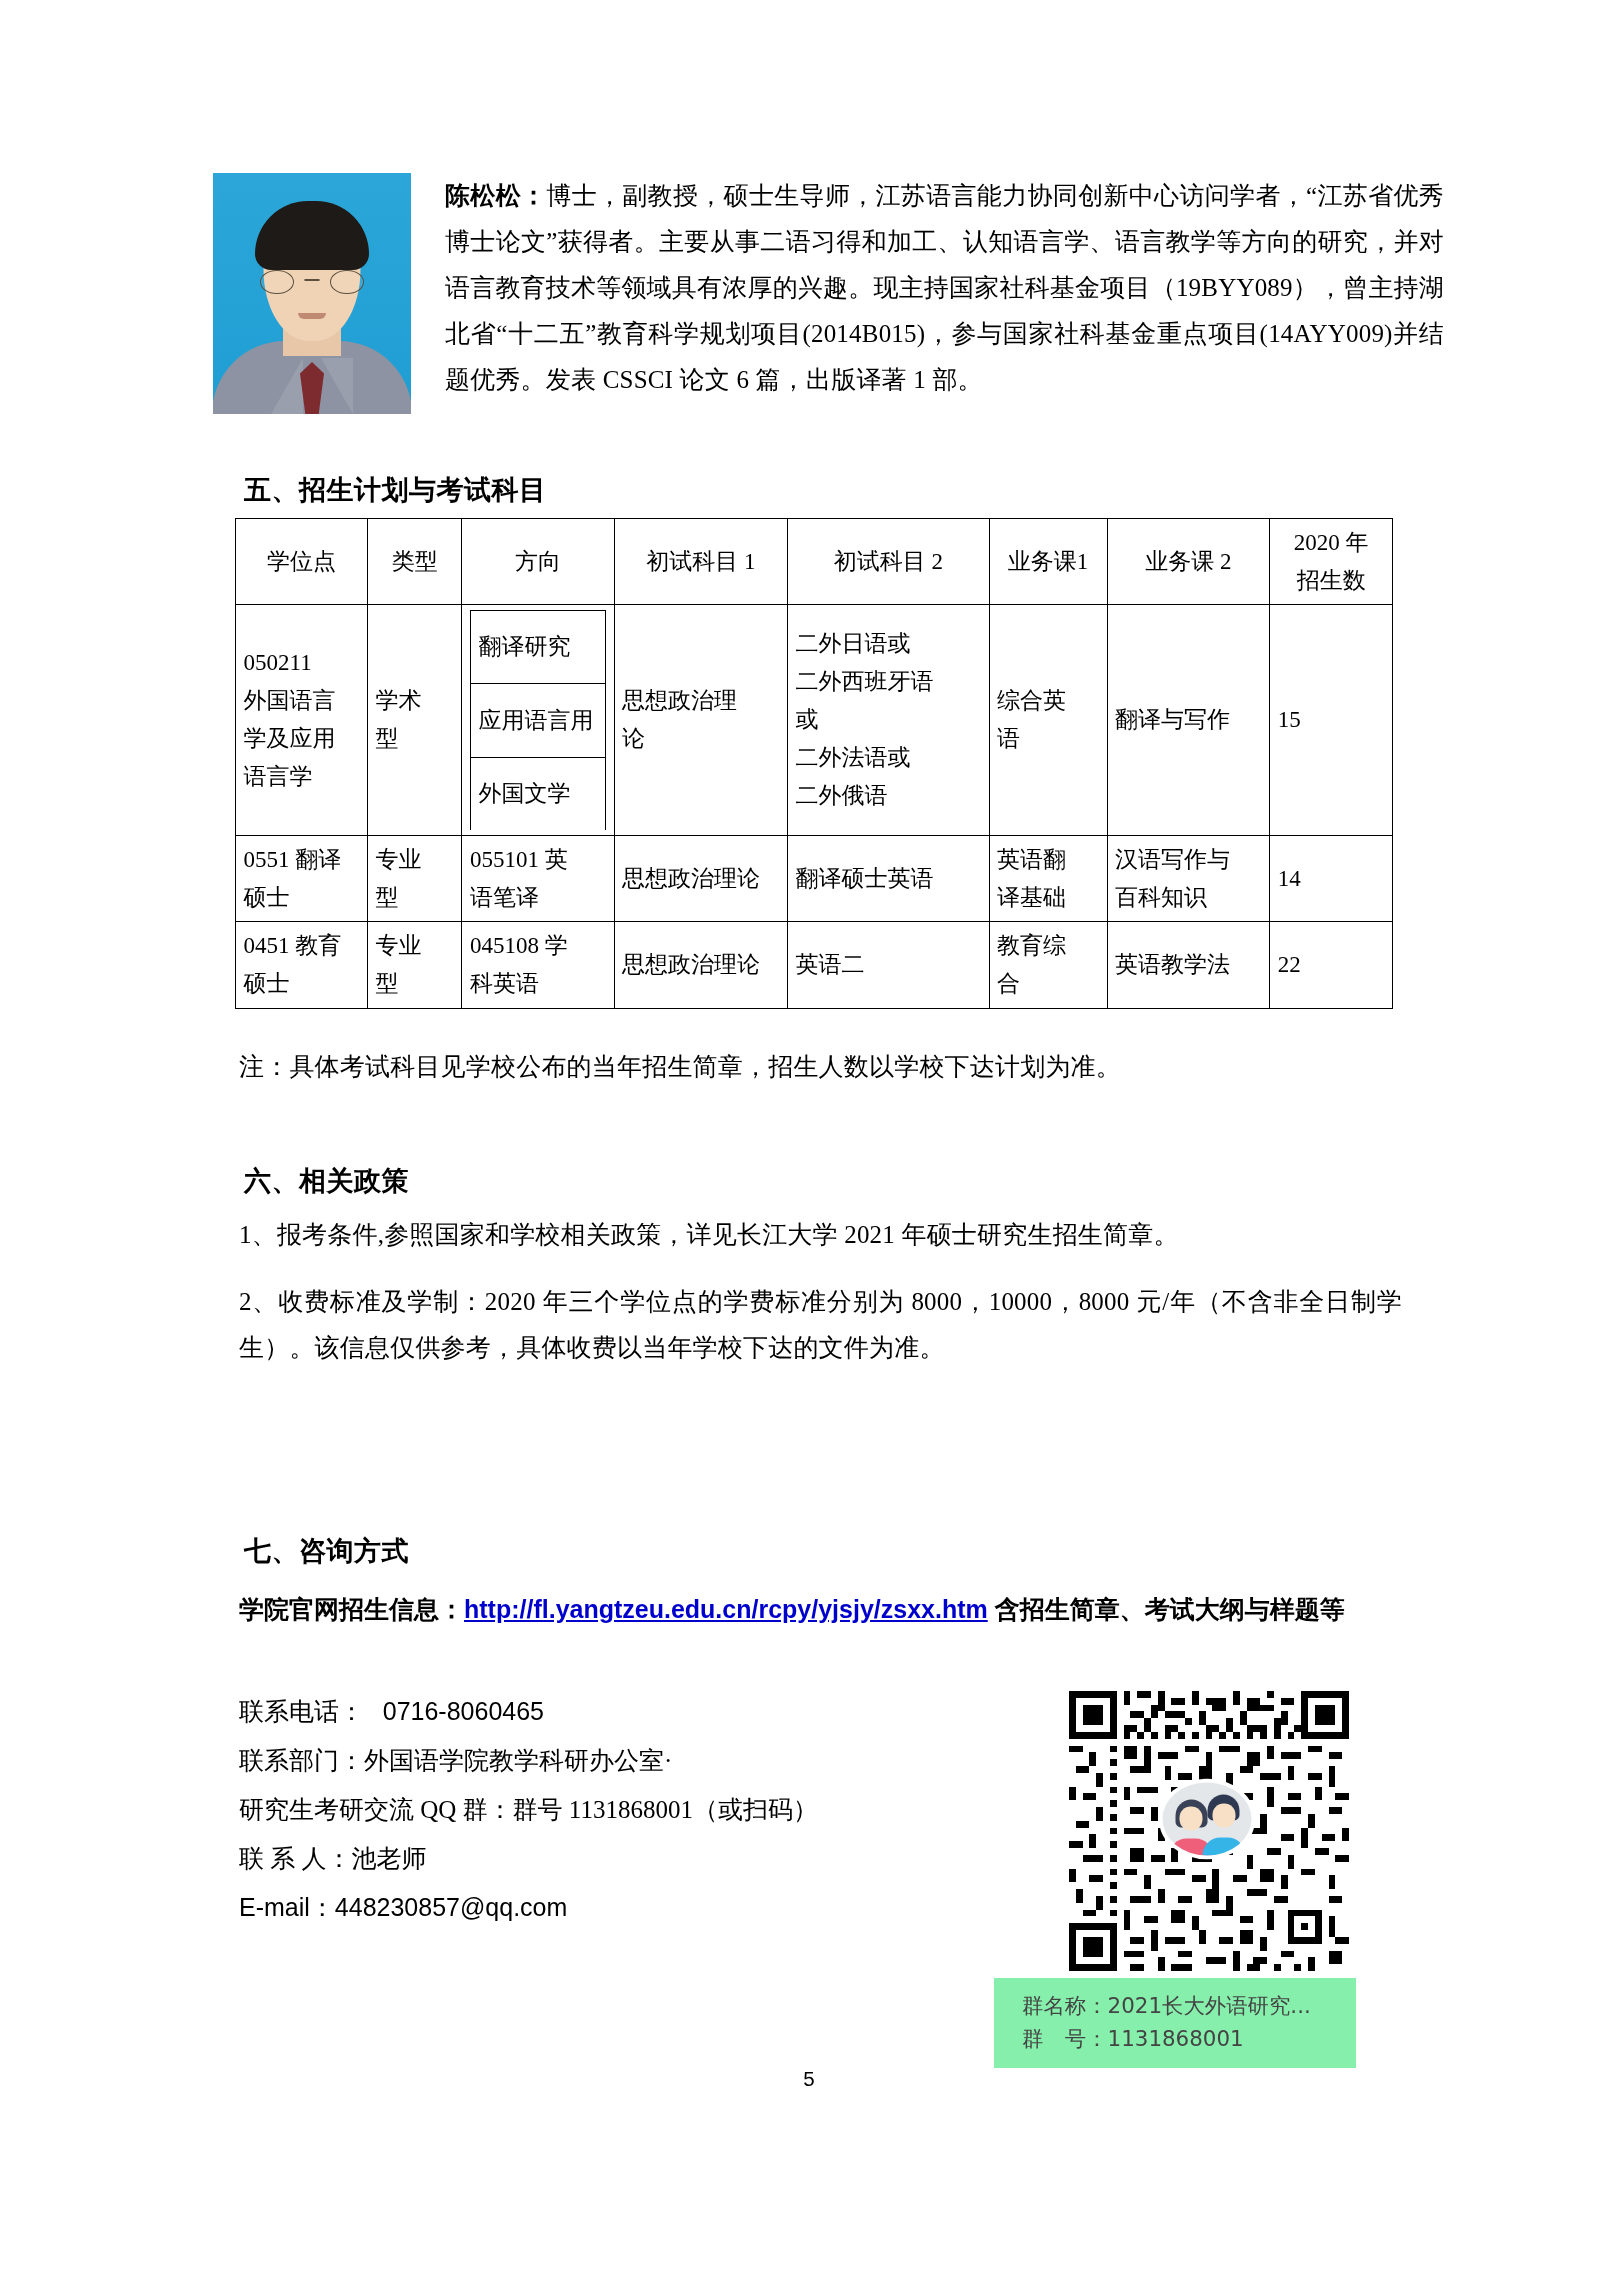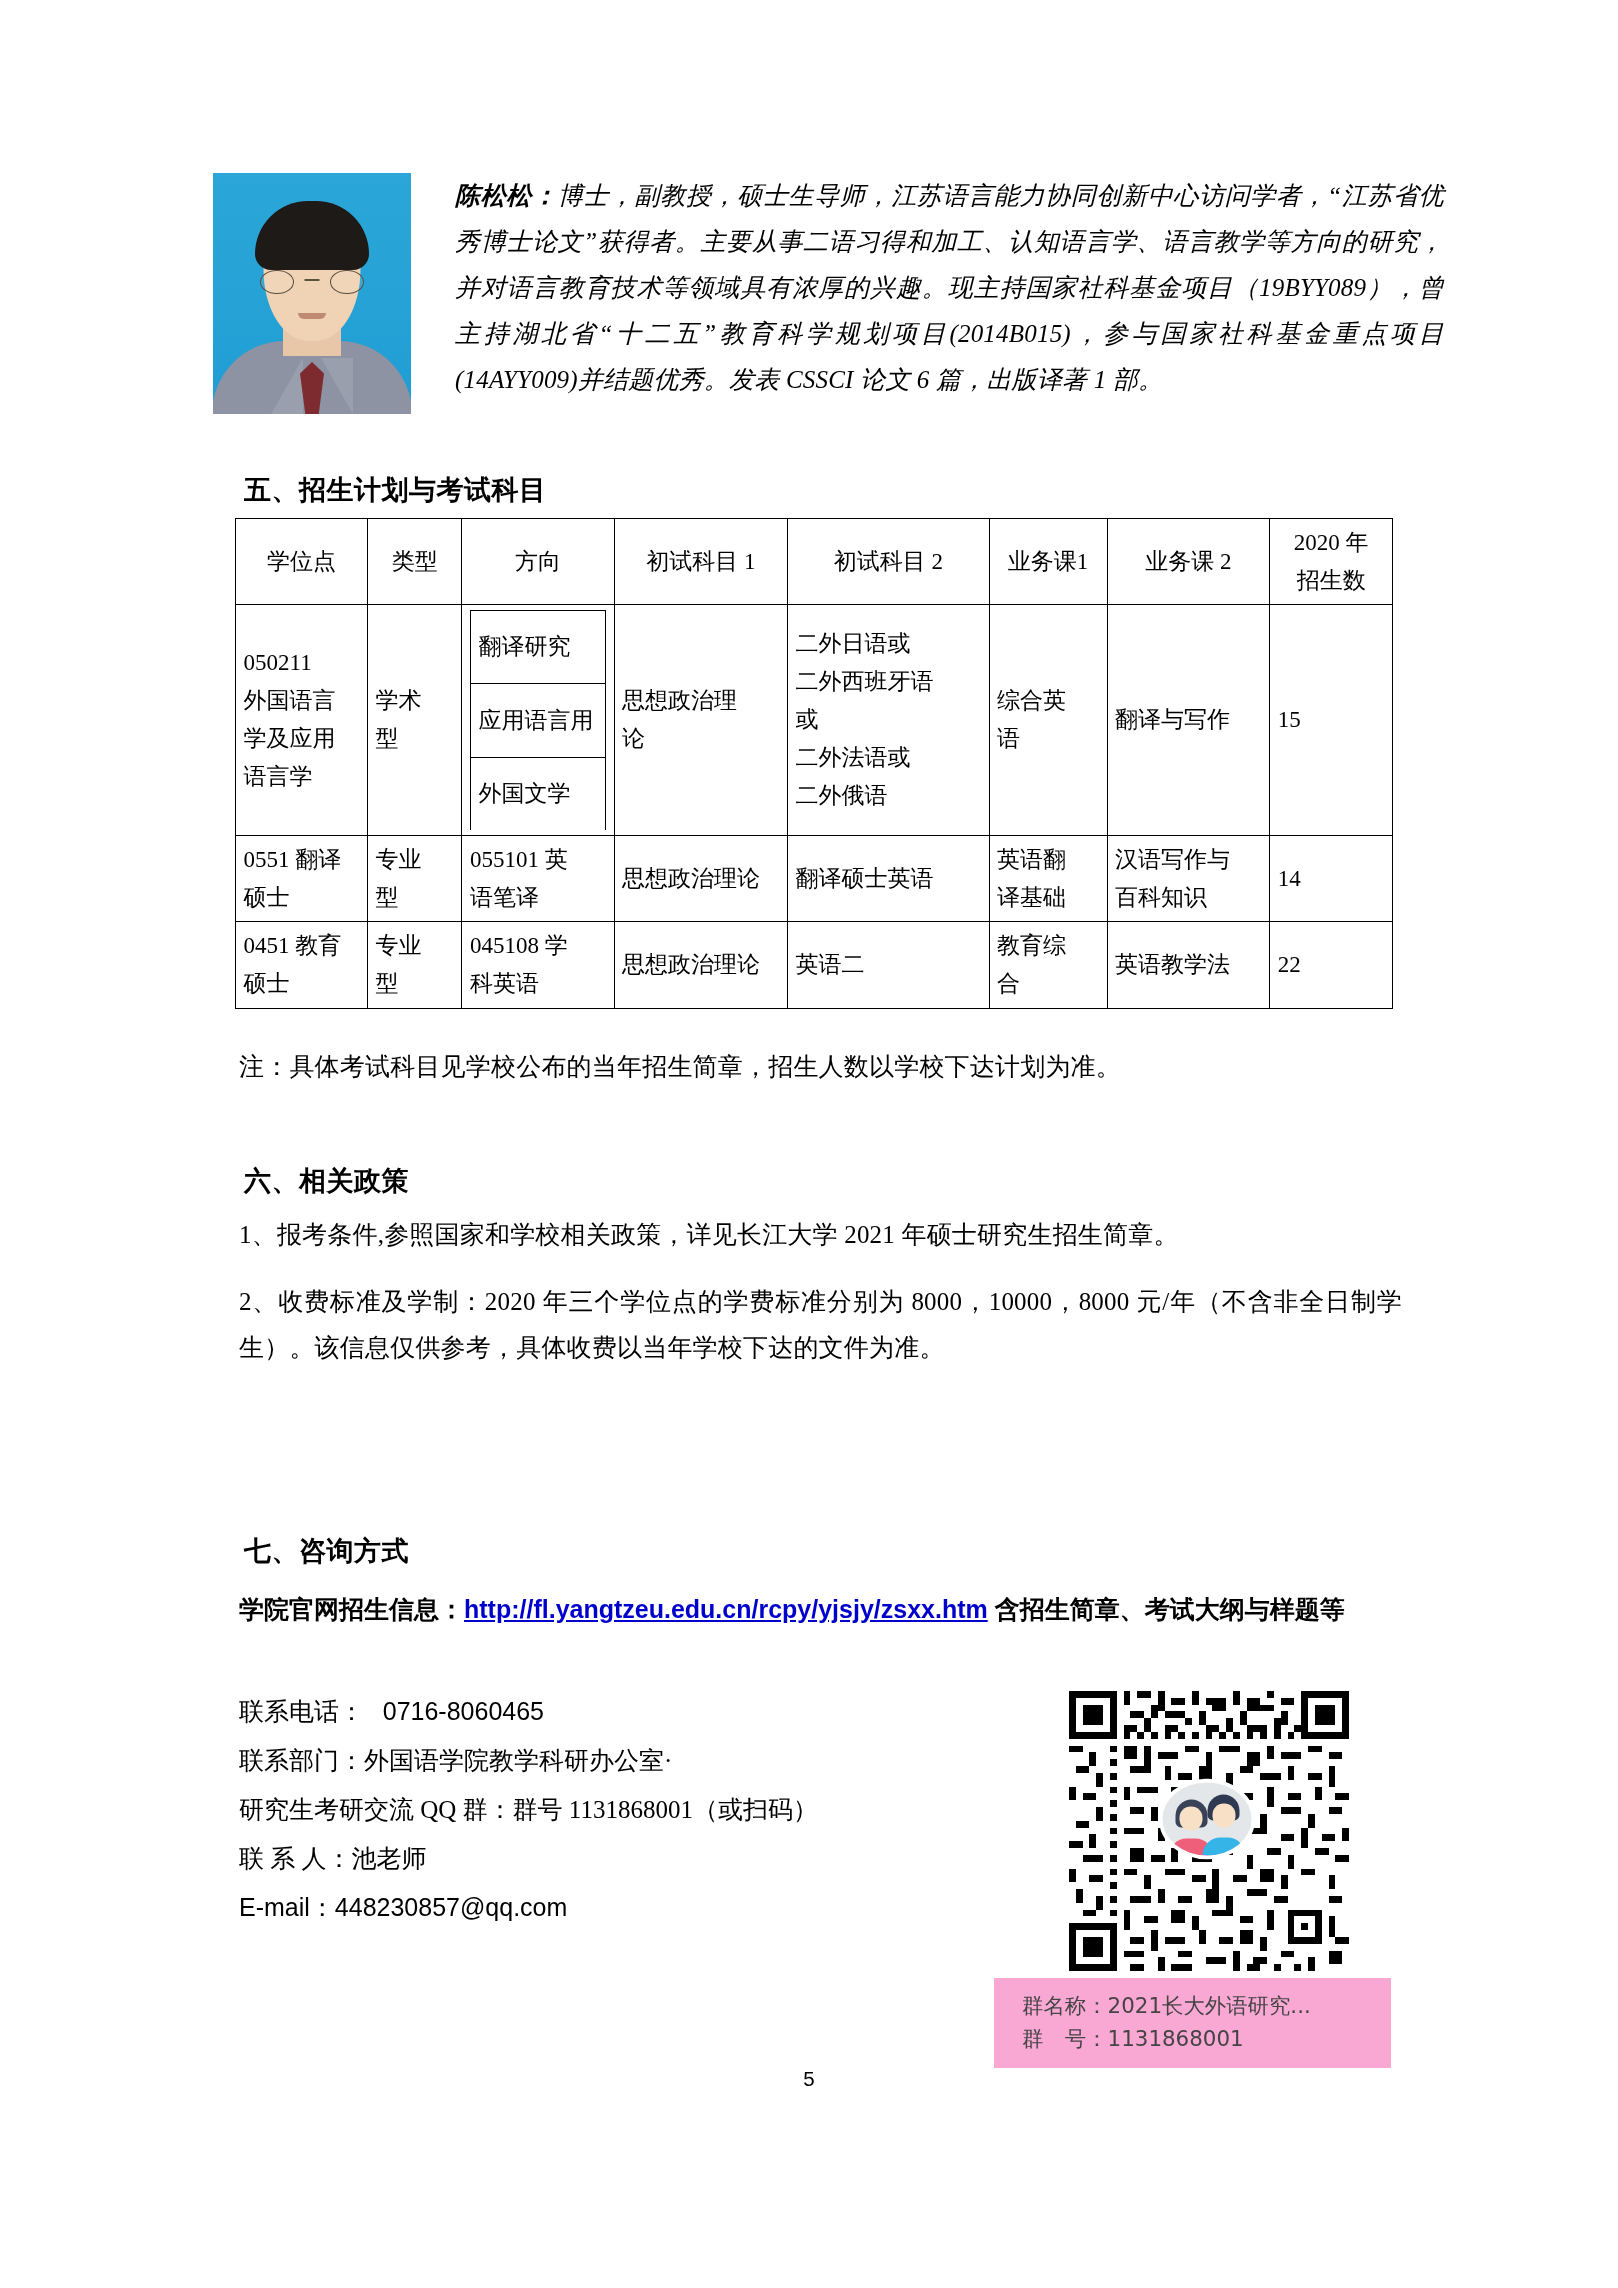--- a/index.html
+++ b/index.html
@@ -128,27 +128,26 @@
     top: 140px;
     left: 50%;
     transform: translateX(-50%);
     width: 28px;
     height: 5.6px;
     background: #c08a72;
     border-radius: 0 0 11.2px 11.2px;
   }
 
   .bio-text {
-    margin-left: 44px;
+    margin-left: 34px;
     flex: 1;
     font-size: 25px;
     line-height: 46px;
     text-align: justify;
     letter-spacing: 0.2px;
-    font-style: italic;
   }
   .bio-text .nm { font-weight: bold; }
 
   
   .heading {
     position: absolute;
     font-family: "Liberation Sans", "DejaVu Sans", sans-serif;
     font-weight: bold;
     font-size: 27px;
     letter-spacing: 0.5px;
@@ -288,27 +287,27 @@
     width: 22.4px; height: 24px;
     background: #f7e0c6; border-radius: 11.2px;
   }
   .av-b2 {
     position: absolute; right: 5.6px; bottom: 0;
     width: 43px; height: 18.6px;
     background: #35b4e8; border-radius: 18.6px 18.6px 0 0;
   }
   .qr-caption {
     margin-top: 3.7px;
-    background: #f9a8d4;
+    background: #86efac;
     padding: 11.2px 0 13px 28px;
     font-family: "DejaVu Sans", "Liberation Sans", sans-serif;
     font-size: 21.4px;
     line-height: 33px;
     color: #444444;
-    width: 397px;
+    width: 362px;
     box-sizing: border-box;
   }
   .qr-caption .ln { white-space: pre; }
 
   
   .page-number {
     position: absolute;
     left: 0;
     right: 0;
     top: 2067px;

